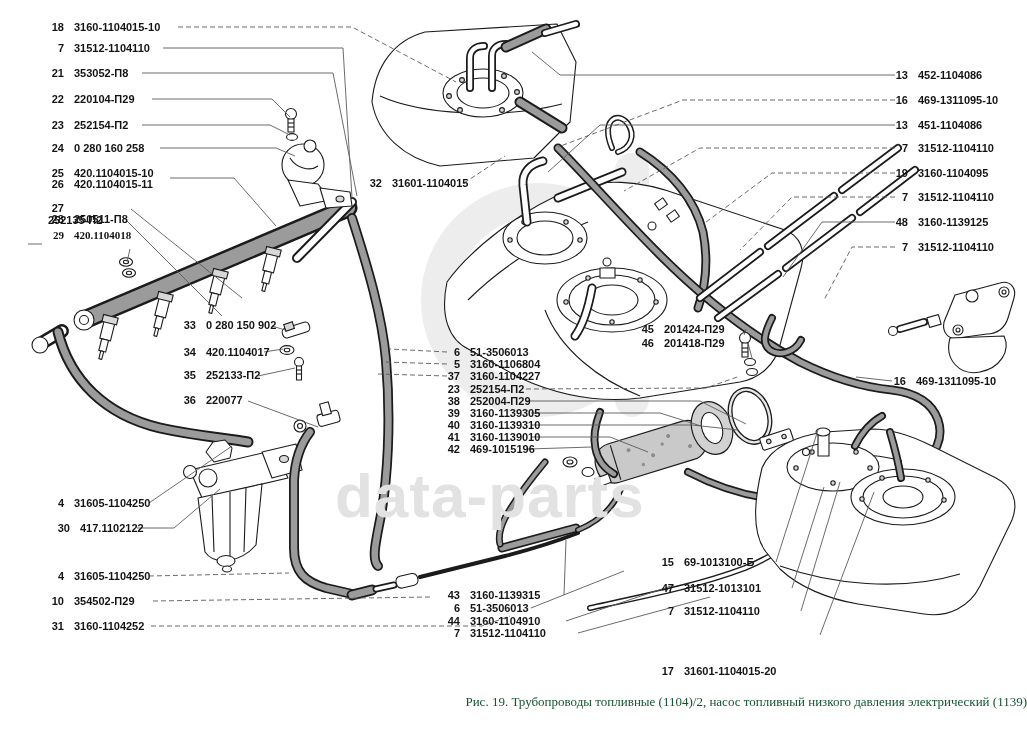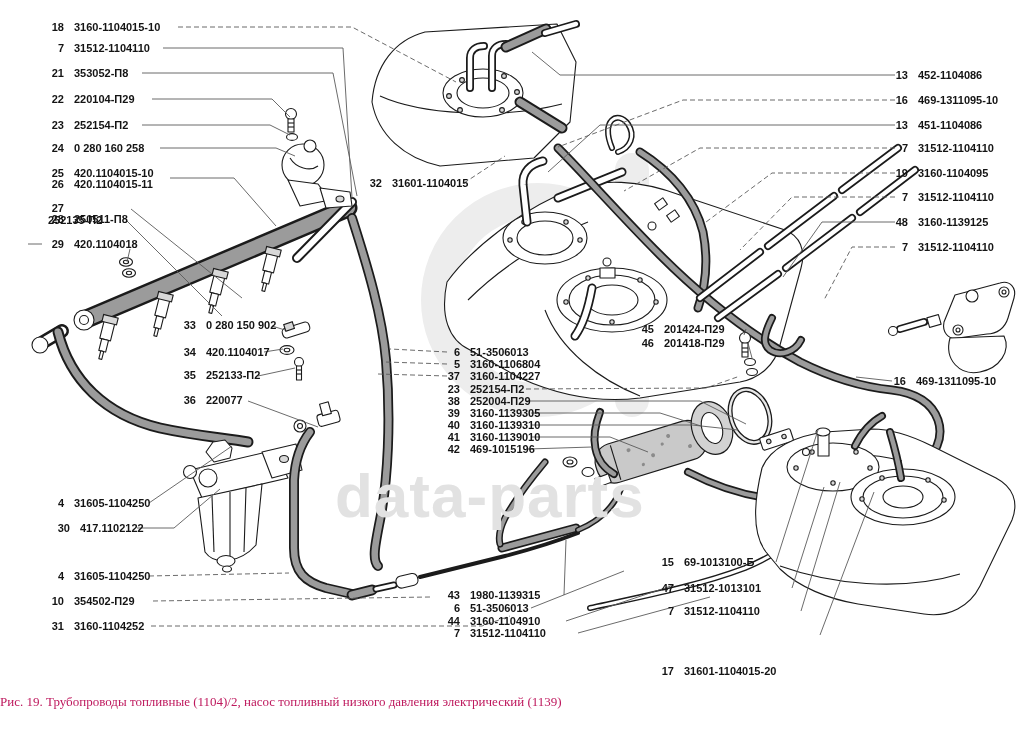--- a/index.html
+++ b/index.html
@@ -15,22 +15,22 @@
   .fg{stroke:#1b1b1b;fill:#d8d8d8;stroke-width:1.1;}
   .leader{stroke:#5a5a5a;stroke-width:0.9;fill:none;}
   .leader.d{stroke-dasharray:5 3;}
   .wm-logo{stroke:#ededed;fill:none;}
   .watermark-text{position:absolute;left:335px;top:465px;font-size:62px;font-weight:bold;
         color:#e2e2e2;letter-spacing:1px;line-height:62px;user-select:none;}
   .callout{position:absolute;display:flex;white-space:nowrap;
         font-size:11px;line-height:12px;font-weight:bold;color:#141414;}
   .callout .num{width:26px;text-align:right;}
   .callout .part{margin-left:10px;}
-  .caption{position:absolute;left:0;top:694px;width:100%;text-align:left;
-        font-family:"Liberation Serif", serif;font-size:13px;color:#be185d;}
+  .caption{position:absolute;left:0;top:694px;width:100%;text-align:right;
+        font-family:"Liberation Serif", serif;font-size:13px;color:#14532d;}
 </style>
 </head>
 <body>
 
 <div class="stage">
 
 <svg width="1027" height="739" viewBox="0 0 1027 739">
 
   <g class="wm-logo">
     <circle cx="538" cy="300" r="100" stroke-width="34"></circle>
@@ -427,21 +427,21 @@
         <span class="part">420.1104015-11</span>
       </div>
       <div class="callout" style="left: 38px; top: 202px; flex-direction: column;">
         <span class="num">27</span>
         <span class="part">252135-П2</span>
       </div>
       <div class="callout" style="left: 38px; top: 213px;">
         <span class="num">28</span>
         <span class="part">250511-П8</span>
       </div>
-      <div class="callout" style="left: 38px; top: 238px;">
+      <div class="callout" style="left: 38px; top: 229px; font-family: Liberation Serif, serif;">
         <span class="num">29</span>
         <span class="part">420.1104018</span>
       </div>
       <div class="callout" style="left: 170px; top: 319px;">
         <span class="num">33</span>
         <span class="part">0 280 150 902</span>
       </div>
       <div class="callout" style="left: 170px; top: 346px;">
         <span class="num">34</span>
         <span class="part">420.1104017</span>
@@ -517,21 +517,21 @@
       <div class="callout" style="left: 38px; top: 595px;">
         <span class="num">10</span>
         <span class="part">354502-П29</span>
       </div>
       <div class="callout" style="left: 38px; top: 620px;">
         <span class="num">31</span>
         <span class="part">3160-1104252</span>
       </div>
       <div class="callout" style="left: 434px; top: 589px;">
         <span class="num">43</span>
-        <span class="part">1980-1139315</span>
+        <span class="part">3160-1139315</span>
       </div>
       <div class="callout" style="left: 434px; top: 602px;">
         <span class="num">6</span>
         <span class="part">51-3506013</span>
       </div>
       <div class="callout" style="left: 434px; top: 615px;">
         <span class="num">44</span>
         <span class="part">3160-1104910</span>
       </div>
       <div class="callout" style="left: 434px; top: 627px;">

